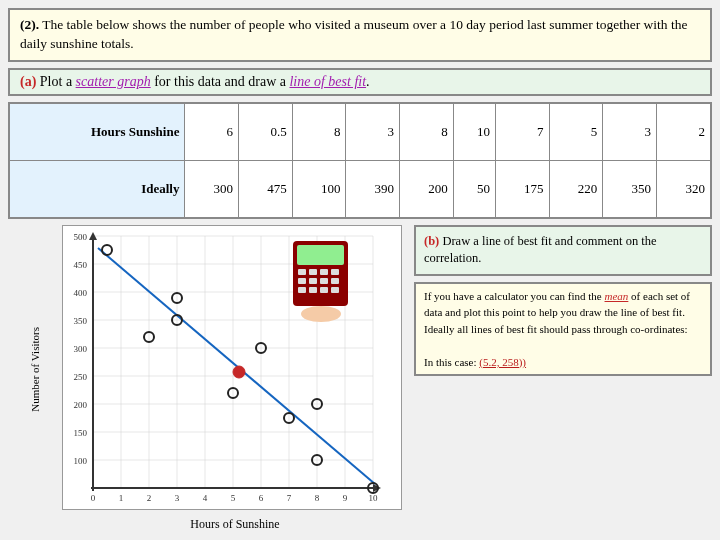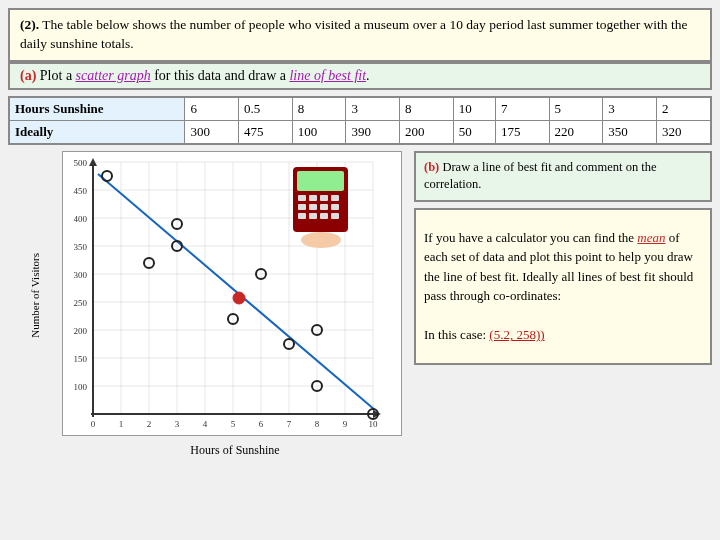--- a/index.html
+++ b/index.html
@@ -14,20 +14,21 @@
     .outer {
       width: 720px;
       height: 540px;
       background: #f0f0f0;
       padding: 8px;
     }
     .top-box {
       background: #fffde7;
       border: 2px solid #888;
       padding: 6px 10px;
+      margin-bottom: 6px;
       font-size: 13.5px;
       line-height: 1.4;
     }
     .top-box .q-num {
       font-weight: bold;
     }
     .part-a {
       background: #e8f5e9;
       border: 2px solid #888;
       padding: 4px 10px;
@@ -37,22 +38,22 @@
     .part-a .blue { color: #a21caf; font-style: italic; text-decoration: underline; }
     .data-table {
       width: 100%;
       border-collapse: collapse;
       margin-bottom: 6px;
       background: #fff;
       border: 2px solid #888;
     }
     .data-table th, .data-table td {
       border: 1px solid #888;
-      text-align: left;
-      padding: 3px 5px;
+      text-align: right;
+      padding: 20px 5px;
       font-size: 13px;
     }
     .data-table th {
       background: #e3f2fd;
       font-weight: bold;
     }
     .main-area {
       display: flex;
       gap: 6px;
     }
@@ -74,22 +75,22 @@
     .part-b-box {
       background: #e8f5e9;
       border: 2px solid #888;
       padding: 6px 8px;
       font-size: 12.5px;
       line-height: 1.4;
     }
     .info-box {
       background: #fffde7;
       border: 2px solid #888;
-      padding: 18px 8px;
-      font-size: 13px;
+      padding: 4px 8px;
+      font-size: 11px;
       line-height: 1.5;
     }
   </style>
 </head>
 <body>
 
 <div class="outer">
 
   <div class="top-box">
     <span class="q-num">(2).</span><span> The table below shows the number of people who visited a museum over a 10 day period last summer together with the daily sunshine totals.</span>

